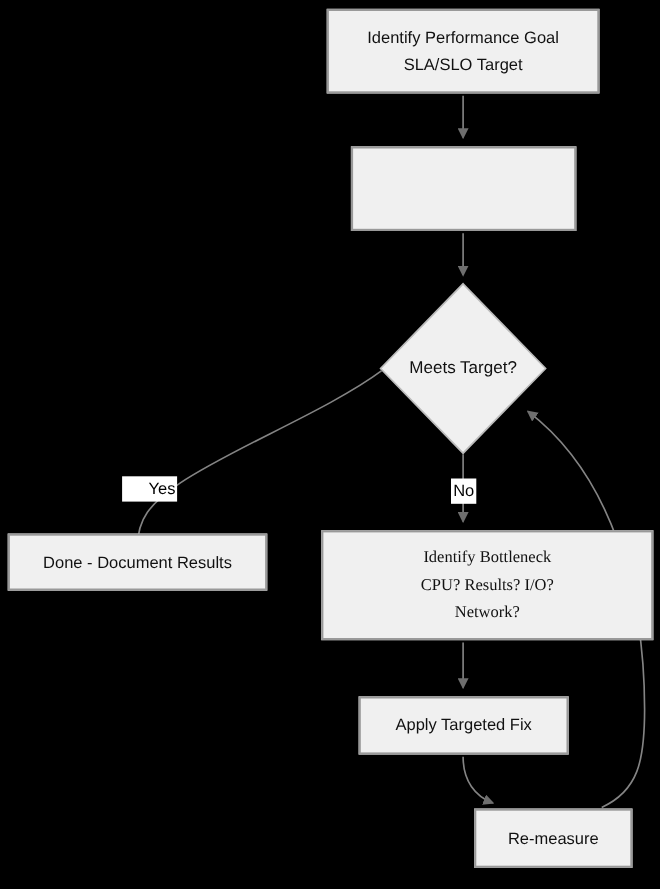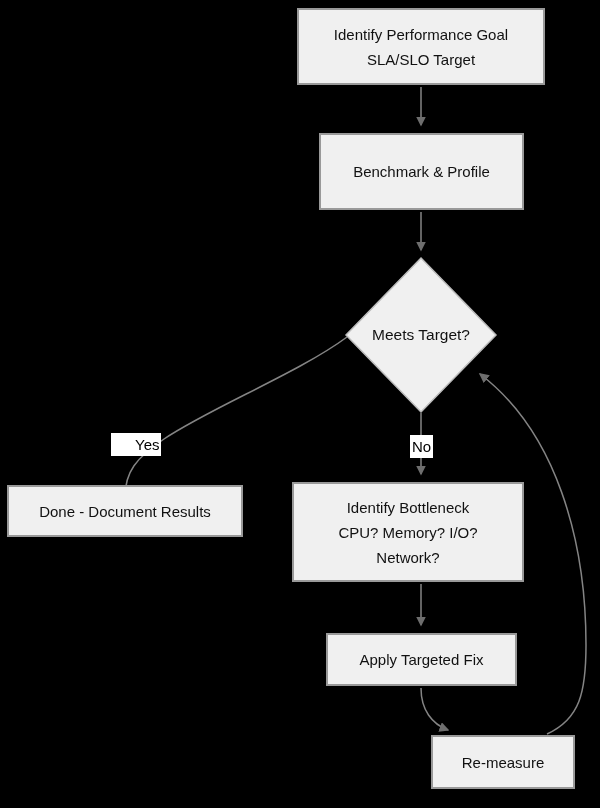--- a/index.html
+++ b/index.html
@@ -56,34 +56,33 @@
     <path d="M421 688 C421 710 432 724 448 730" fill="none" stroke="#848484" stroke-width="1.5" marker-end="url(#arrow)"></path>
     <path d="M547 734 C580 719 586 692 586 645 C586 540 556 432 480 374" fill="none" stroke="#848484" stroke-width="1.5" marker-end="url(#arrow)"></path>
   </svg>
 
   <div class="node" style="left:297px;top:8px;width:248px;height:77px;">
     <div class="line">Identify Performance Goal</div>
     <div class="line">SLA/SLO Target</div>
   </div>
 
   <div class="node" style="left:319px;top:133px;width:205px;height:77px;">
-    <div class="line">Benchmark &amp; Profile</div>
   </div>
 
   <div class="diamond-label" style="left:346px;top:258px;width:150px;height:154px;">
     <span>Meets Target?</span>
   </div>
 
   <div class="node" style="left:7px;top:485px;width:236px;height:52px;">
     <div class="line">Done - Document Results</div>
   </div>
 
-  <div class="node" style="left:292px;top:482px;width:232px;height:100px;">
+  <div class="node" style="left:292px;top:482px;width:302px;height:100px;font-family:Liberation Serif, serif;">
     <div class="line">Identify Bottleneck</div>
-    <div class="line">CPU? Memory? I/O?</div>
+    <div class="line">CPU? Results? I/O?</div>
     <div class="line">Network?</div>
   </div>
 
   <div class="node" style="left:326px;top:633px;width:191px;height:53px;">
     <div class="line">Apply Targeted Fix</div>
   </div>
 
   <div class="node" style="left:431px;top:735px;width:144px;height:54px;">
     <div class="line">Re-measure</div>
   </div>

